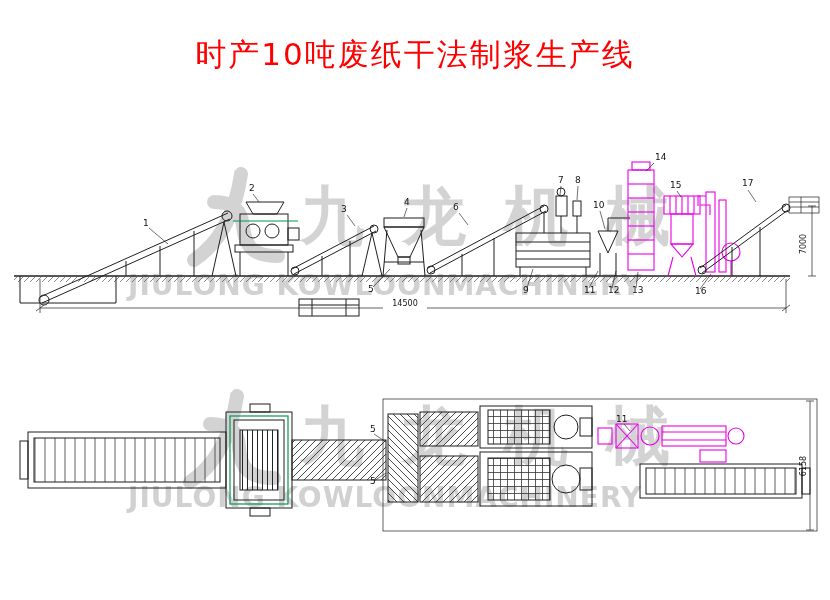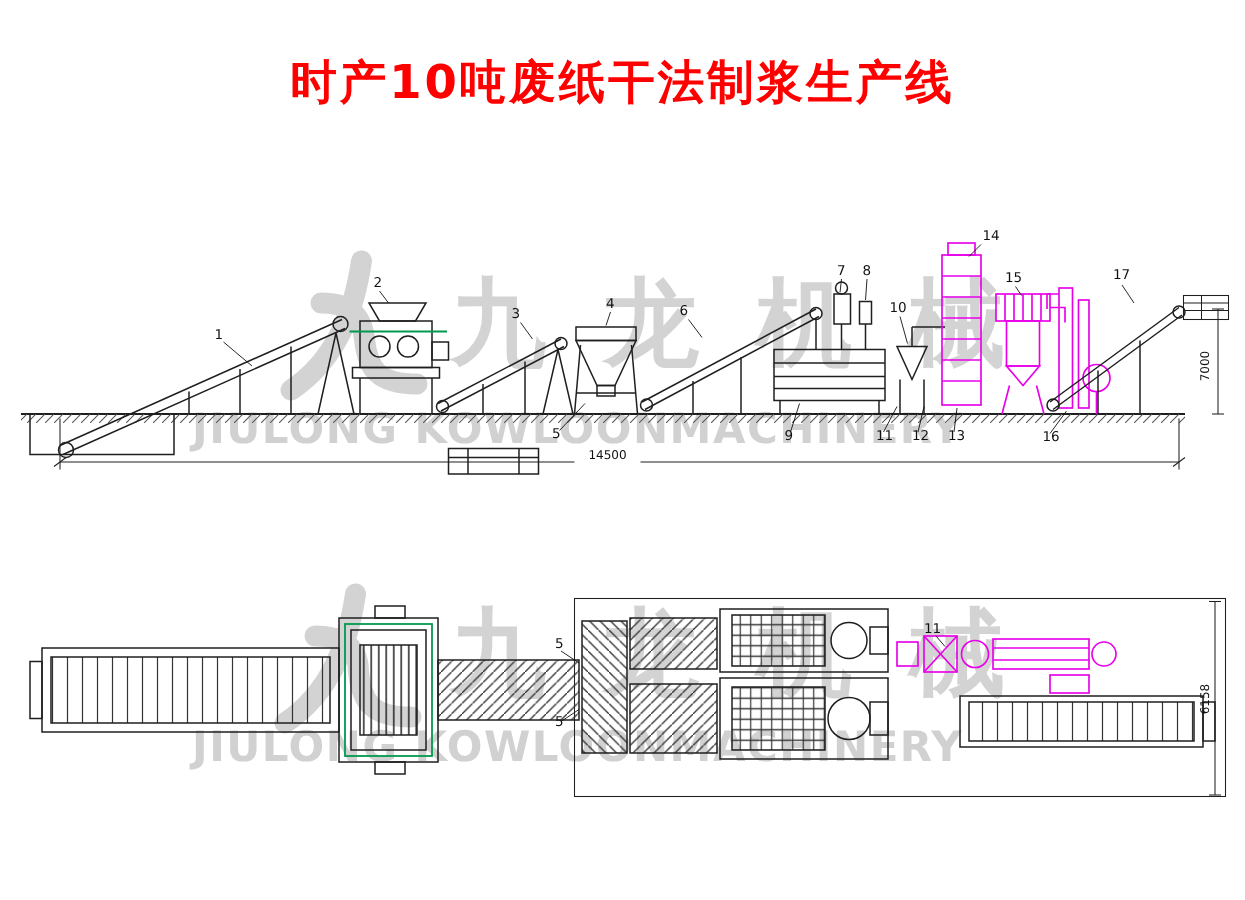--- a/index.html
+++ b/index.html
@@ -1,19 +1,19 @@
 <!DOCTYPE html>
 <html><head>
 <meta charset="utf-8">
 <style>
   html,body{margin:0;padding:0;background:#fff;}
   .page{position:relative;width:830px;height:600px;background:#fff;overflow:hidden;
         font-family:"DejaVu Sans","Liberation Sans",sans-serif;}
   .title{position:absolute;top:34px;left:0;width:100%;text-align:center;
-         font-size:31px;font-weight:bold;color:#ff0000;letter-spacing:2px;z-index:3;}
+         font-size:31px;font-weight:normal;color:#ff0000;letter-spacing:2px;z-index:3;}
   .wm{position:absolute;color:#c9c9c9;z-index:1;user-select:none;}
   .wm-cn{font-size:64px;font-weight:bold;letter-spacing:38px;line-height:1;opacity:.8;white-space:nowrap;}
   .wm-en{font-size:28px;font-weight:bold;line-height:1;opacity:.85;letter-spacing:1px;white-space:nowrap;}
   .wm-logo{opacity:.8;}
   #draw{position:absolute;left:0;top:0;z-index:2;}
   #draw .blk line,#draw .blk rect,#draw .blk circle,#draw .blk polyline,#draw .blk polygon,#draw .blk path
        {stroke:#1f1f1f;fill:none;stroke-width:1;}
   #draw .mag line,#draw .mag rect,#draw .mag circle,#draw .mag polyline,#draw .mag polygon
        {stroke:#e800e8;fill:none;stroke-width:1.1;}
   #draw .grn line,#draw .grn rect{stroke:#009a4e;fill:none;stroke-width:1.2;}

